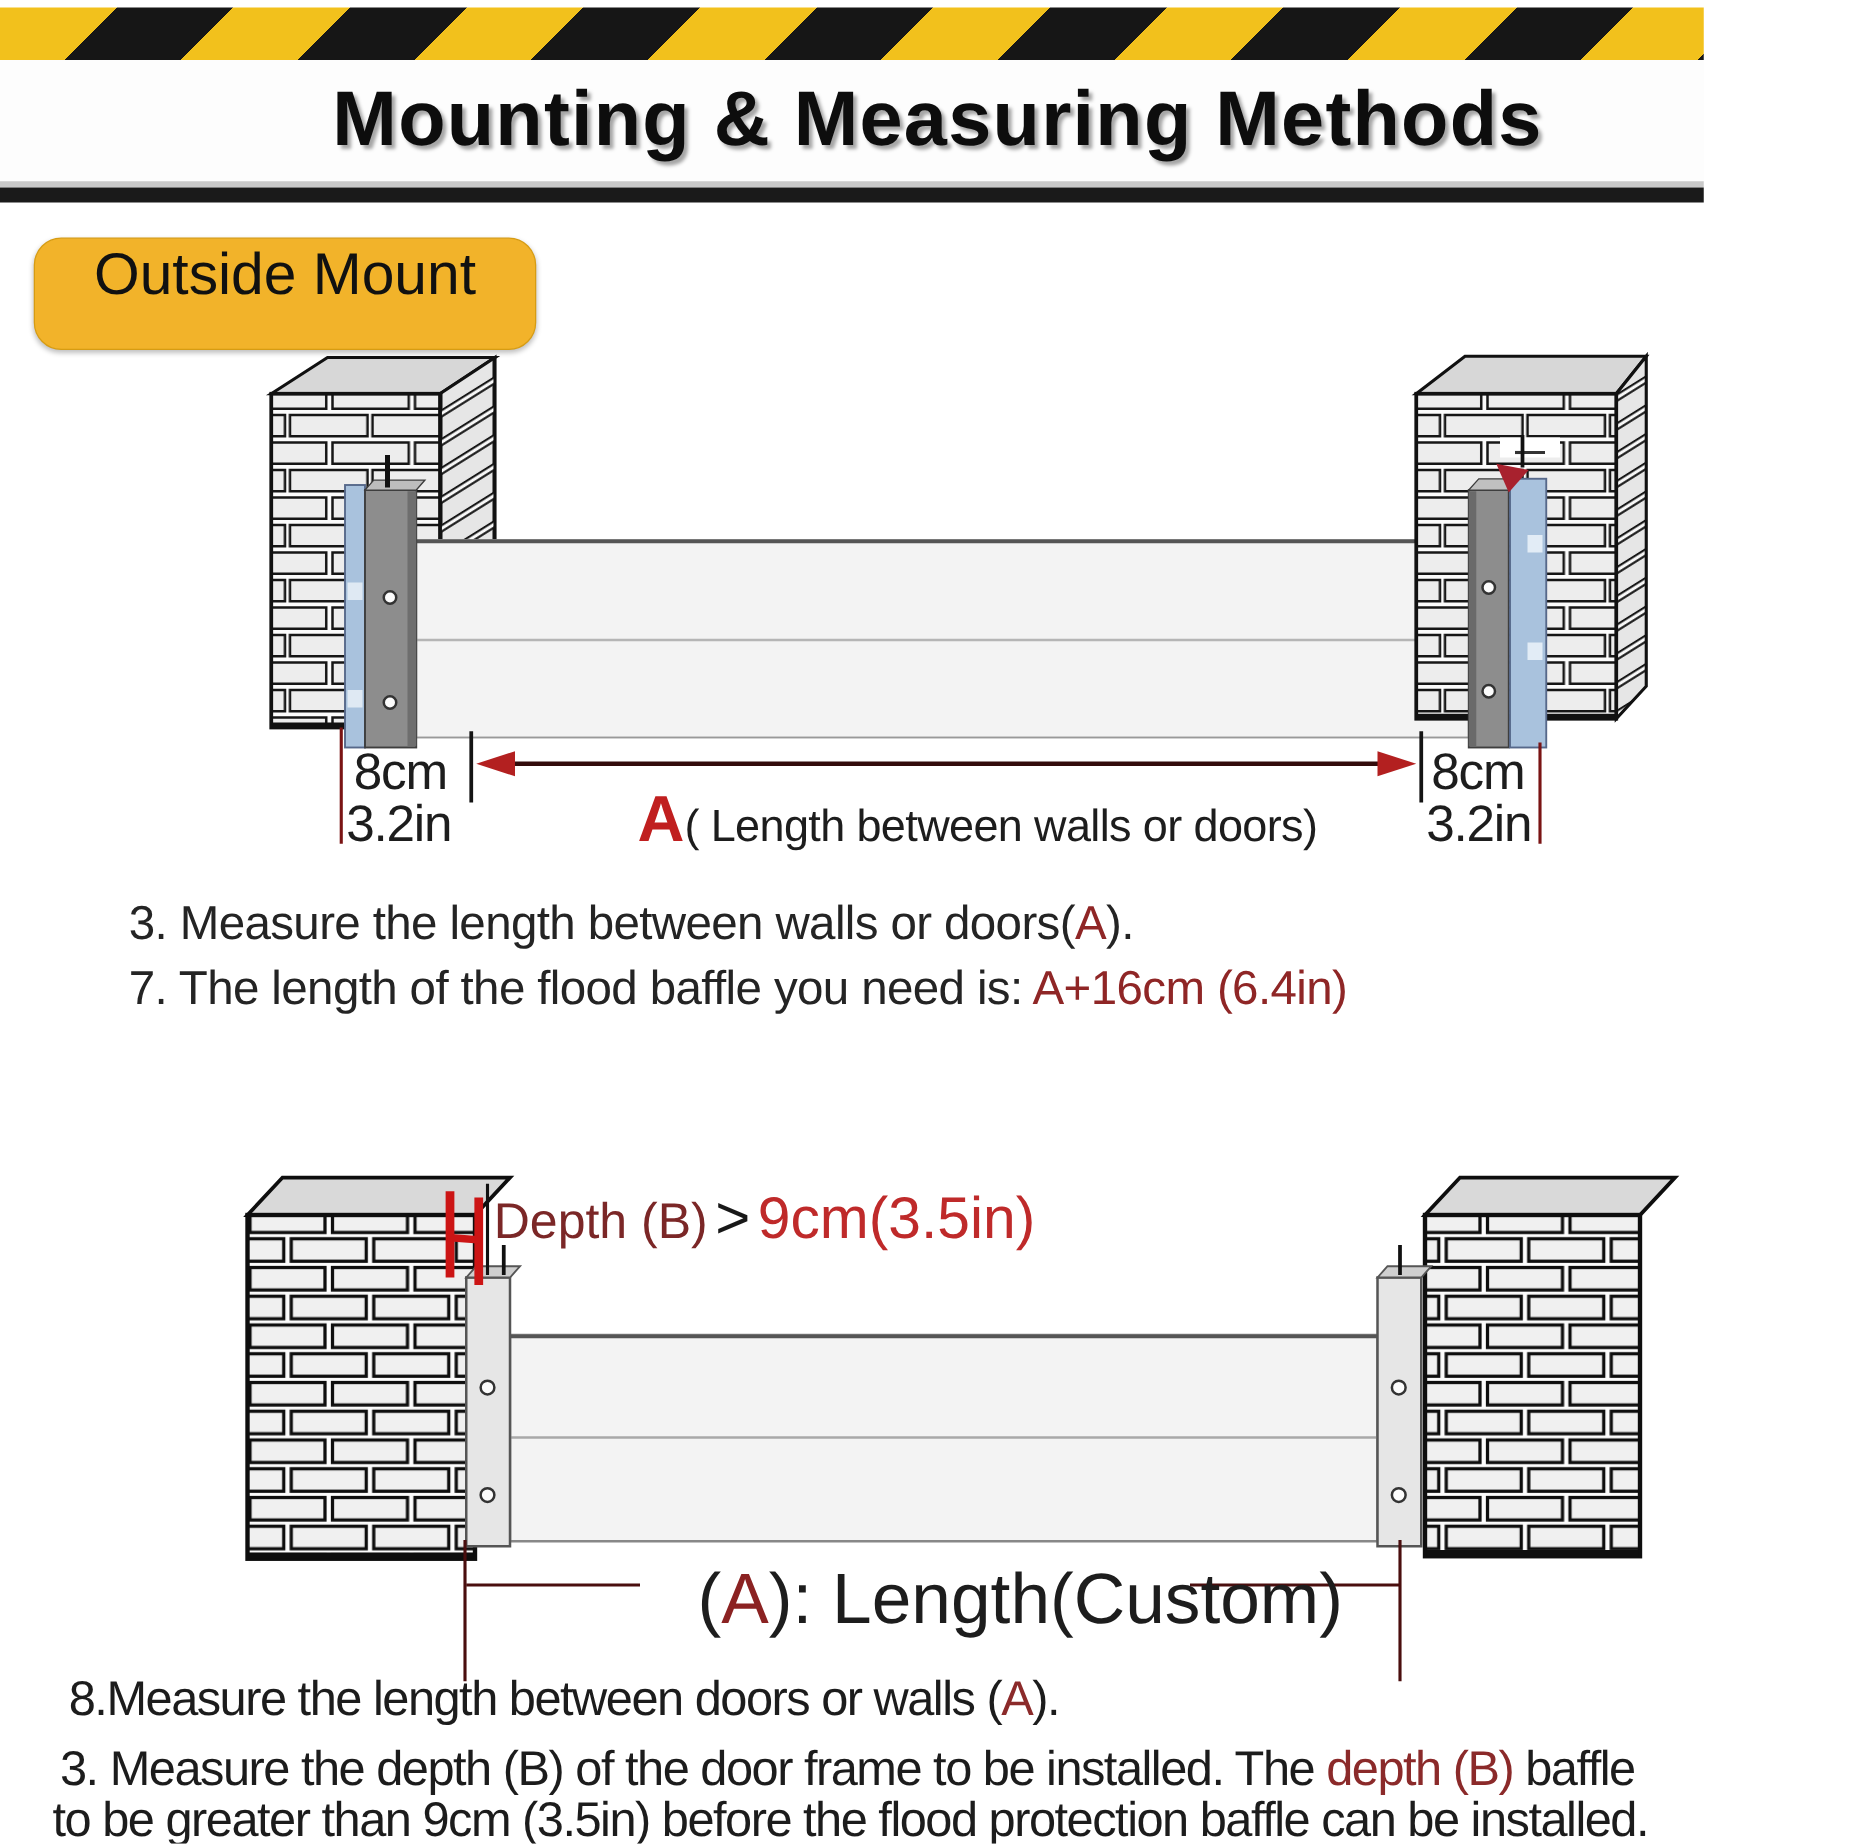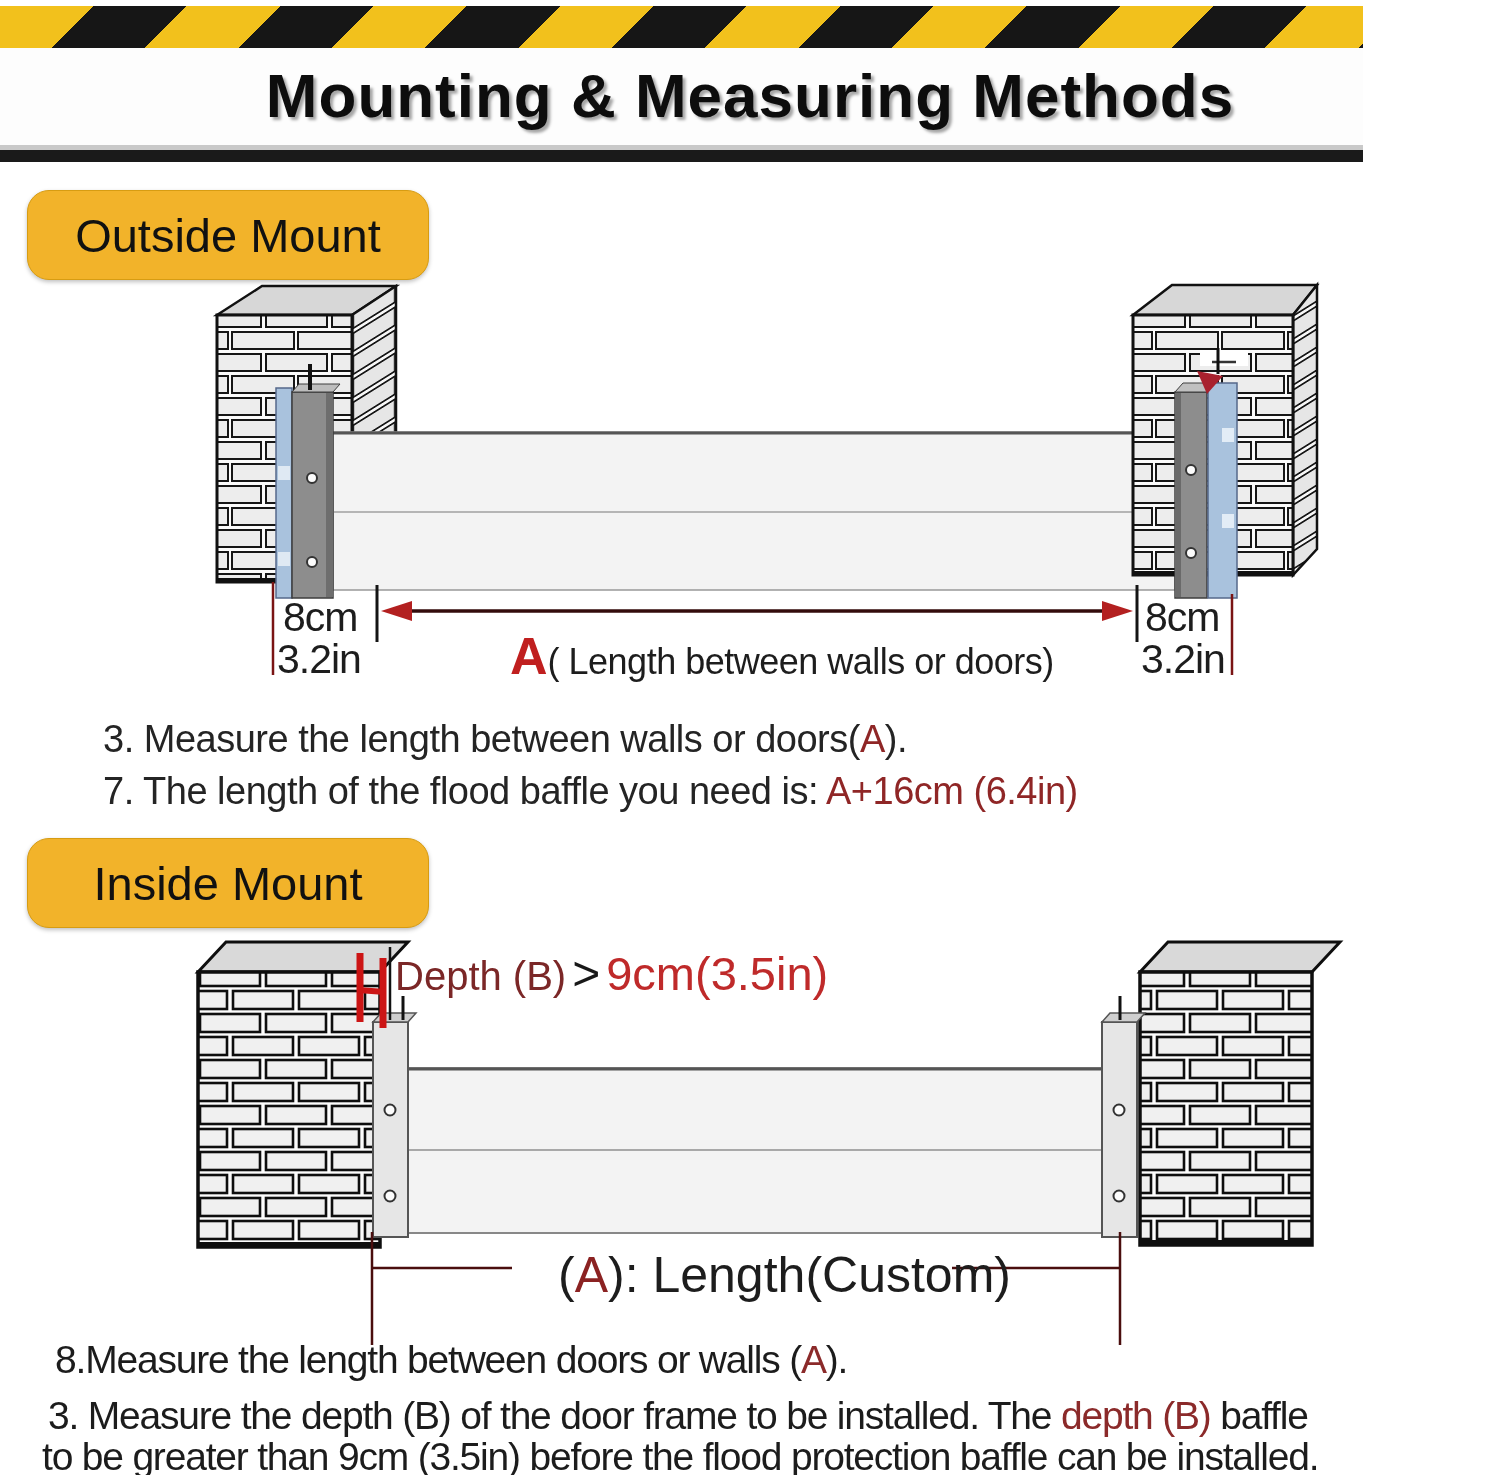--- a/index.html
+++ b/index.html
@@ -11,21 +11,21 @@
         background:repeating-linear-gradient(135deg,#f2c11c 0 66px,#161616 66px 132px);}
   .titleband{position:absolute;left:0;top:48px;width:1500px;height:97px;background:#fdfdfd;}
   .title{position:absolute;left:0;top:60px;width:1500px;text-align:center;
          font-size:62px;font-weight:bold;letter-spacing:1px;color:#0d0d0d;
          text-shadow:3px 3px 3px rgba(0,0,0,0.35);}
   .bandshadow{position:absolute;left:0;top:145px;width:1500px;height:5px;background:#c9c9c9;}
   .blackbar{position:absolute;left:0;top:150px;width:1500px;height:12px;background:#1a1a1a;}
 
   
   .badge{position:absolute;left:27px;width:400px;height:88px;background:#f2b32a;
-         border:1px solid #d79c12;border-radius:22px;display:flex;align-items:center;
+         border:1px solid #d79c12;border-radius:22px;display:flex;align-items:flex-start;
          justify-content:center;font-size:47px;color:#111;box-shadow:0 2px 4px rgba(0,0,0,0.25);}
   #badge-outside{top:190px;}
   #badge-inside{top:838px;}
 
   
   #gfx{position:absolute;left:0;top:0;width:1500px;height:1475px;}
 
   
   .dim{position:absolute;font-size:41px;color:#1d1d1d;letter-spacing:-1px;}
   .arrowlabel{position:absolute;left:510px;top:626px;display:flex;align-items:baseline;}
@@ -33,42 +33,39 @@
   .arrowlabel .rest{color:#1d1d1d;font-size:36px;letter-spacing:-0.5px;}
 
   .step{position:absolute;font-size:38px;color:#242424;letter-spacing:-0.5px;white-space:nowrap;}
   .step .red{color:#8f2626;}
 
   .depthlabel{position:absolute;left:395px;top:946px;display:flex;align-items:baseline;white-space:nowrap;}
   .depthlabel .maroon{color:#7b2727;font-size:40px;}
   .depthlabel .gt{color:#181818;font-size:48px;padding:0 6px;}
   .depthlabel .val{color:#bf2a2a;font-size:47px;}
 
-  .lenlabel{position:absolute;left:558px;top:1246px;font-size:50px;color:#1d1d1d;white-space:nowrap;}
+  .lenlabel{position:absolute;left:558px;top:1246px;font-size:57px;color:#1d1d1d;white-space:nowrap;}
   .lenlabel .red{color:#8b2222;}
 
   .botstep{position:absolute;font-size:39px;color:#1c1c1c;letter-spacing:-1.2px;white-space:nowrap;}
   .botstep .red{color:#8b2a2a;}
 </style>
 </head>
 <body>
 
 <div id="page">
 
   <div class="tape"></div>
   <div class="titleband"></div>
   <div class="title">Mounting &amp; Measuring Methods</div>
   <div class="bandshadow"></div>
   <div class="blackbar"></div>
 
   <div class="badge" id="badge-outside">
     <span>Outside Mount</span>
-  </div>
-  <div class="badge" id="badge-inside">
-    <span>Inside Mount</span>
   </div>
 
   <svg id="gfx" viewBox="0 0 1500 1475">
     <defs>
       <pattern id="brick" width="66" height="44" patternUnits="userSpaceOnUse">
         <rect width="66" height="44" fill="#fbfbfb"></rect>
         <rect x="2" y="2" width="61" height="17" fill="#ededed" stroke="#161616" stroke-width="2"></rect>
         <rect x="-31" y="24" width="61" height="17" fill="#ededed" stroke="#161616" stroke-width="2"></rect>
         <rect x="34" y="24" width="61" height="17" fill="#ededed" stroke="#161616" stroke-width="2"></rect>
       </pattern>

